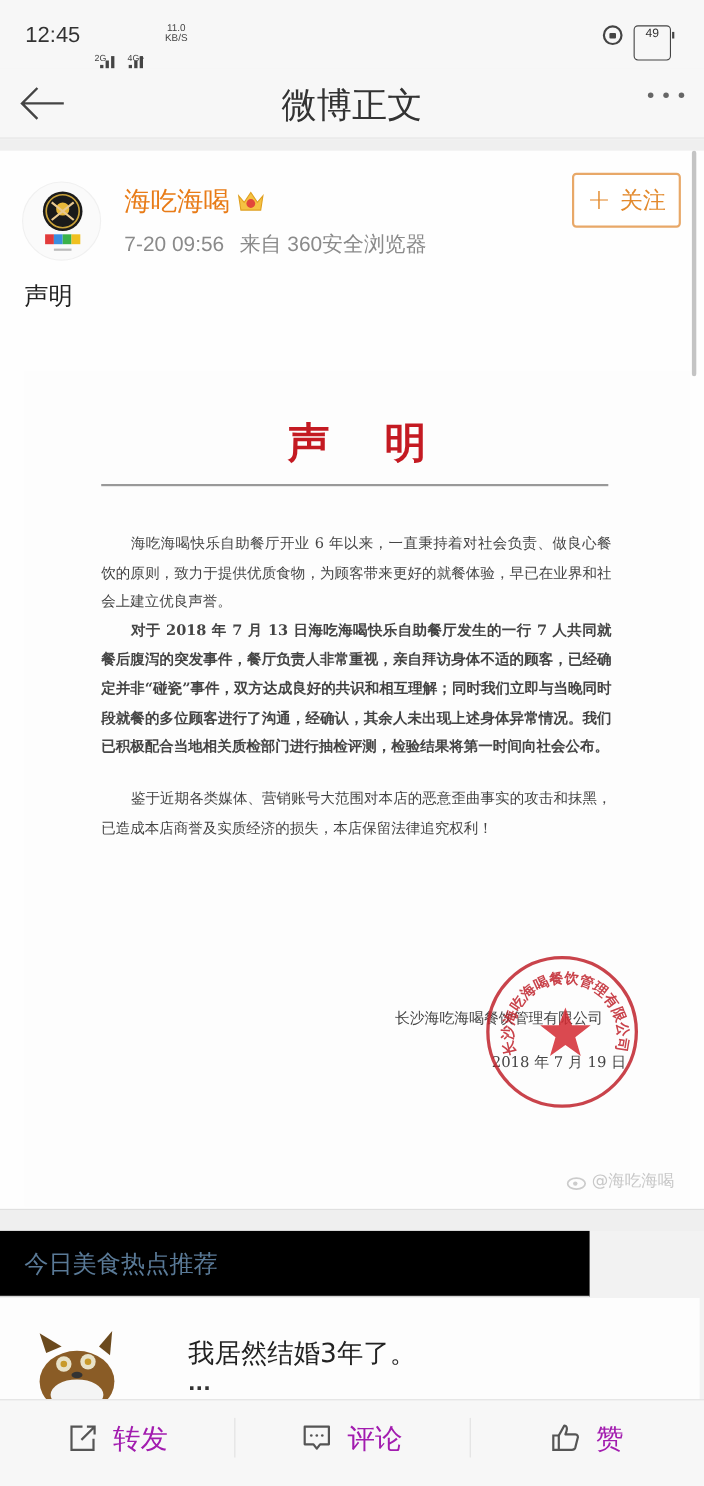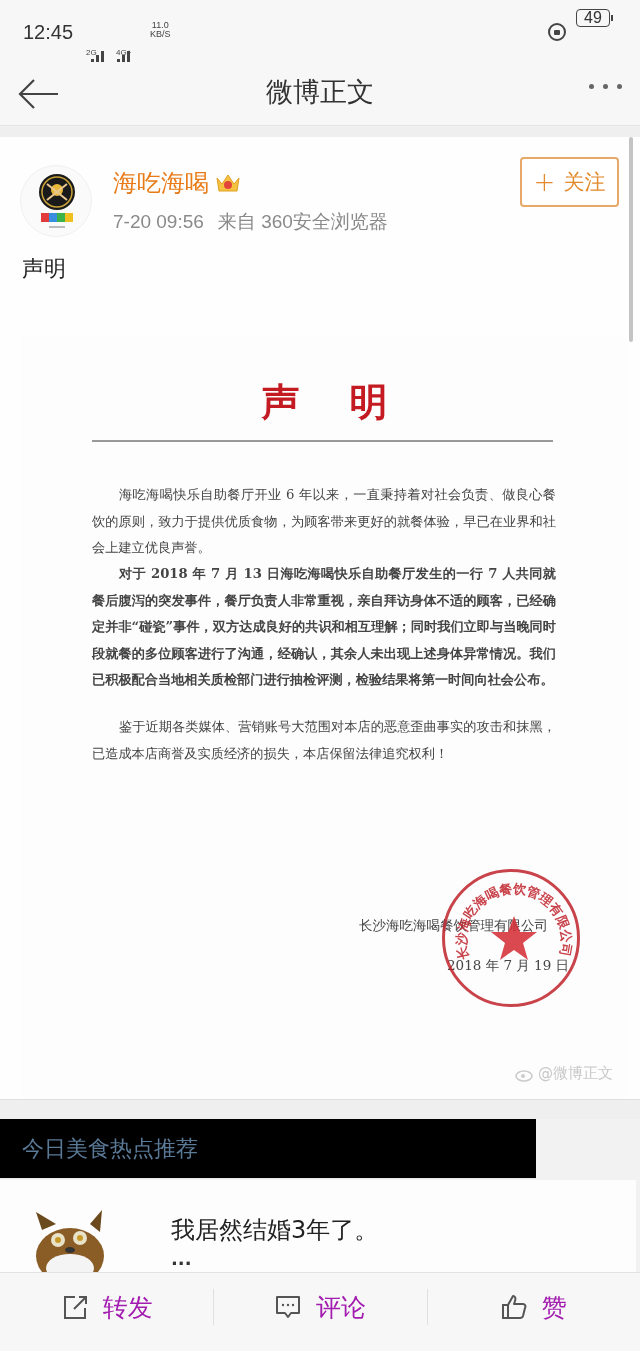--- a/index.html
+++ b/index.html
@@ -8,27 +8,27 @@
 
   
   .status-bar { position: absolute; left: 0; top: 0; width: 640px; height: 62px; background: #f7f7f7; }
   .sb-time { position: absolute; left: 23px; top: 21px; font-size: 20px; color: #333; font-family: "Liberation Sans", sans-serif; }
   .sb-signal { position: absolute; top: 22px; display: flex; align-items: flex-end; gap: 2px; height: 18px; margin-top: 28px; }
   .sb-signal .lbl { font-size: 8px; color: #444; position: absolute; top: -2px; left: 0; font-family: "Liberation Sans", sans-serif; }
   .sb-signal .bar { width: 3px; background: #444; }
   .sb-speed { position: absolute; left: 150px; top: 21px; font-size: 9px; line-height: 9px; color: #444; text-align: center; font-family: "Liberation Sans", sans-serif; }
   .sb-lock { position: absolute; left: 548px; top: 23px; width: 18px; height: 18px; border: 2px solid #444; border-radius: 50%; }
   .sb-lock::after { content: ""; position: absolute; left: 4px; top: 5px; width: 6px; height: 5px; background: #444; border-radius: 1px; }
-  .sb-battery { position: absolute; left: 576px; top: 9px; width: 34px; height: 18px; border: 1.5px solid #444; border-radius: 4px; font-size: 16px; text-align: center; line-height: 15px; color: #333; font-family: "Liberation Sans", sans-serif; }
+  .sb-battery { position: absolute; left: 576px; top: 23px; width: 34px; height: 32px; border: 1.5px solid #444; border-radius: 4px; font-size: 11px; text-align: center; line-height: 15px; color: #333; font-family: "Liberation Sans", sans-serif; }
   .sb-battery::after { content: ""; position: absolute; right: -4px; top: 5px; width: 2px; height: 6px; background: #444; }
 
   
   .nav-bar { position: absolute; left: 0; top: 62px; width: 640px; height: 64px; background: #f7f7f7; border-bottom: 1px solid #e4e4e4; }
   .nav-back { position: absolute; left: 16px; top: 10px; width: 44px; height: 44px; }
-  .nav-title { position: absolute; left: 0; right: 0; top: 12px; text-align: center; font-size: 27px; color: #333; }
+  .nav-title { position: absolute; left: 0; right: 0; top: 12px; text-align: center; font-size: 32px; color: #333; }
   .nav-more { position: absolute; right: 18px; top: 22px; display: flex; gap: 9px; }
   .nav-more span { width: 5px; height: 5px; background: #666; border-radius: 50%; display: block; }
 
   
   .gap1 { position: absolute; left: 0; top: 127px; width: 640px; height: 10px; background: #efefef; }
 
   
   .post { position: absolute; left: 0; top: 137px; width: 640px; height: 962px; background: #fefefe; }
   .avatar { position: absolute; left: 20px; top: 28px; width: 72px; height: 72px; border-radius: 50%; background: #fafafa; border: 1px solid #f0f0f0; overflow: hidden; }
   .author { position: absolute; left: 113px; top: 30px; font-size: 24px; color: #e87b17; display: flex; align-items: center; gap: 6px; }
@@ -166,21 +166,21 @@
       </svg>
       <svg class="seal-star" viewBox="0 0 50 50">
         <polygon points="25,2 31,18 48,18 34,29 39,46 25,36 11,46 16,29 2,18 19,18" fill="#d42a32"></polygon>
       </svg>
     </div>
     <div class="watermark">
       <svg width="20" height="16" viewBox="0 0 20 16">
         <ellipse cx="9" cy="10" rx="8" ry="5" fill="none" stroke="#ccc" stroke-width="1.6"></ellipse>
         <circle cx="8" cy="10" r="2" fill="#ccc"></circle>
       </svg>
-      <span>@微博正文</span>
+      <span>@海吃海喝</span>
     </div>
   </div>
 </div>
 
 <div class="gap2"></div>
 
 <div class="rec-header">
   <div class="rec-title">今日美食热点推荐</div>
 </div>
 <div class="rec-item">

